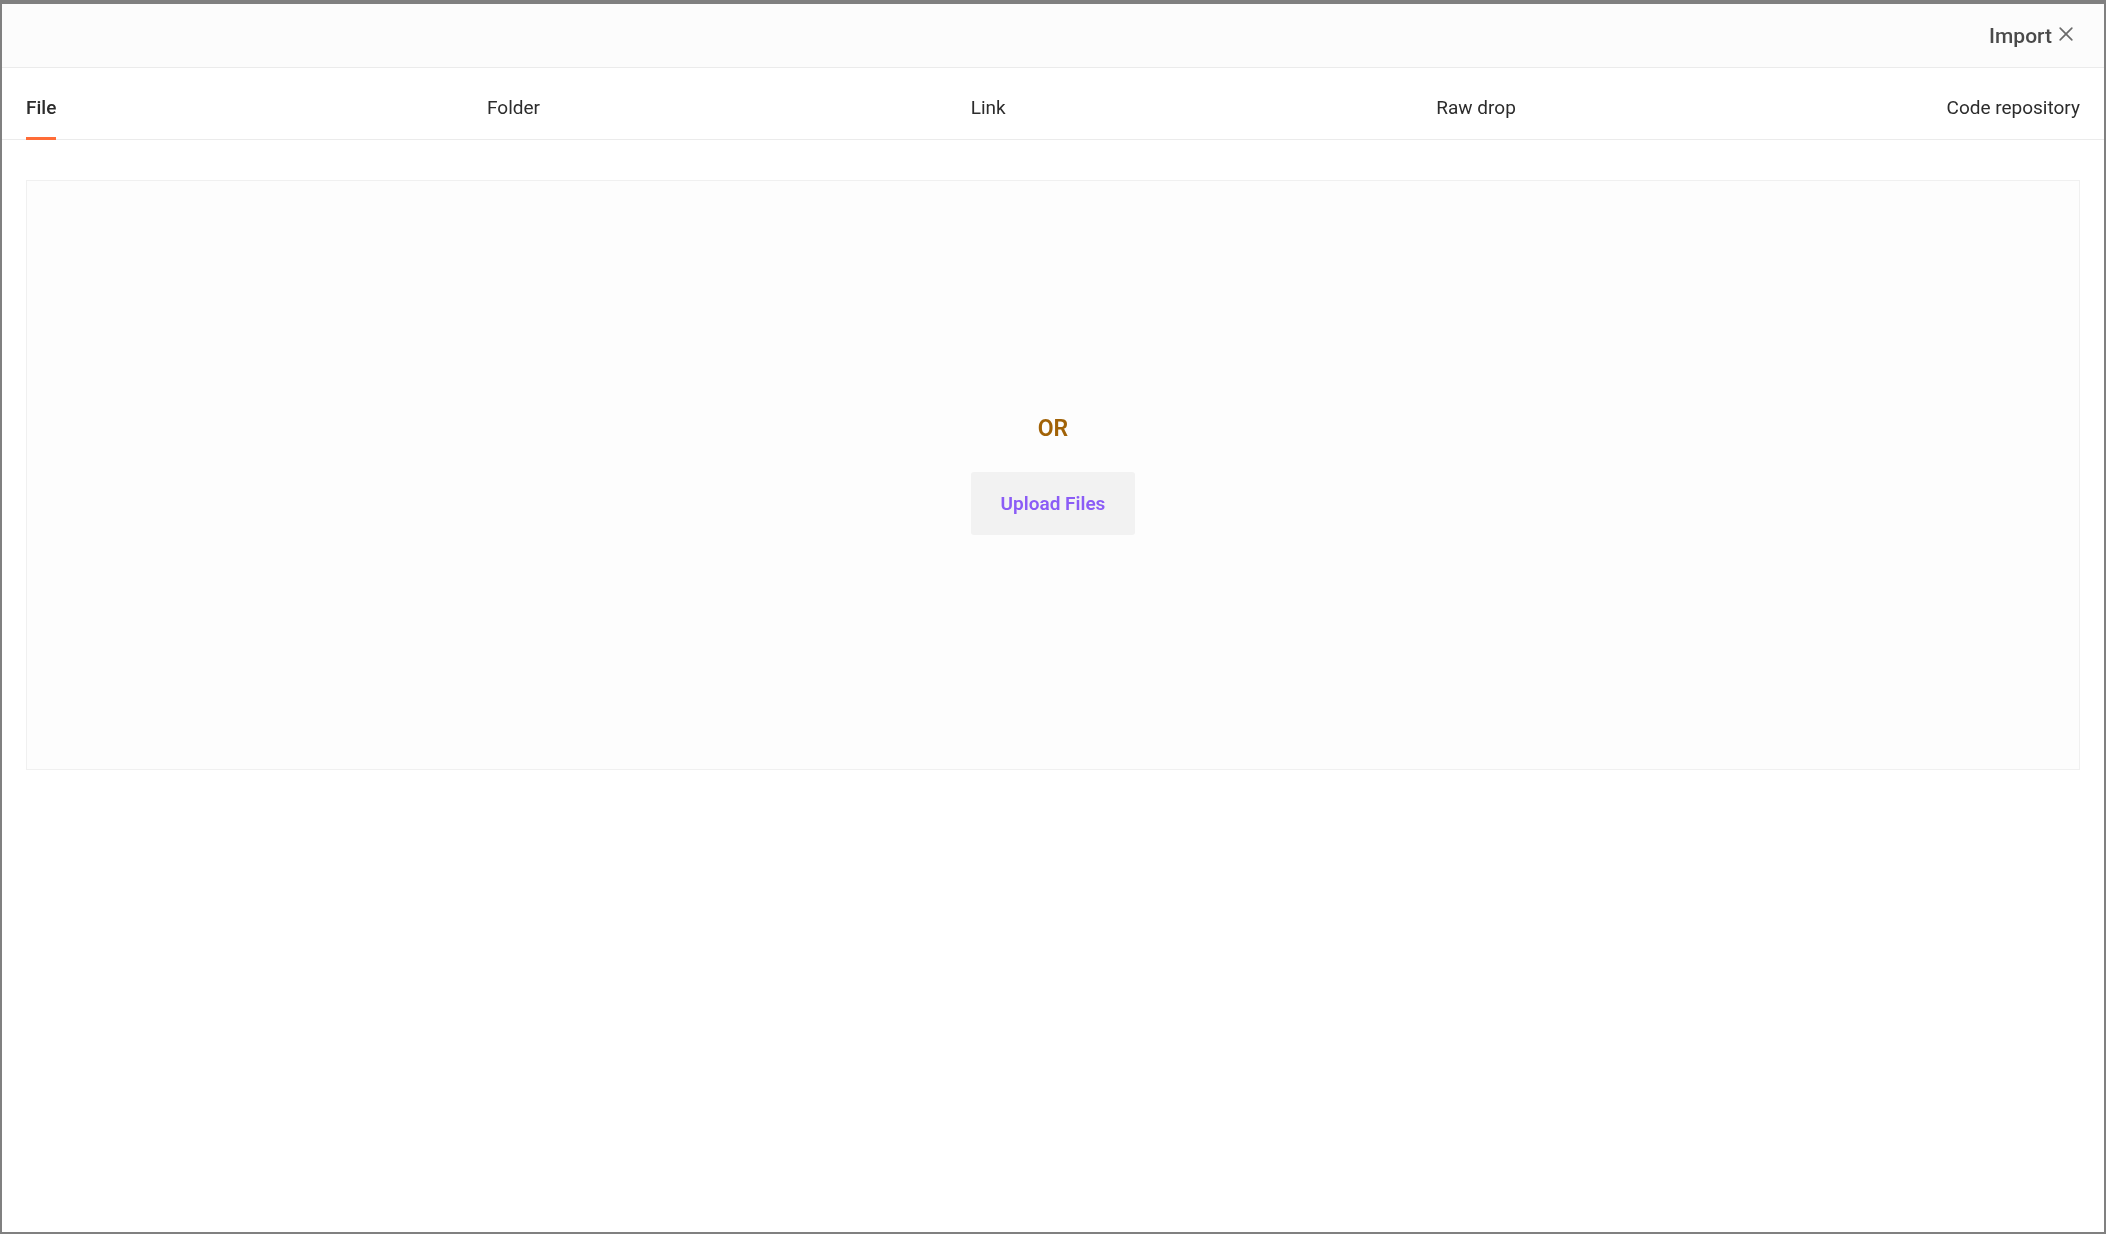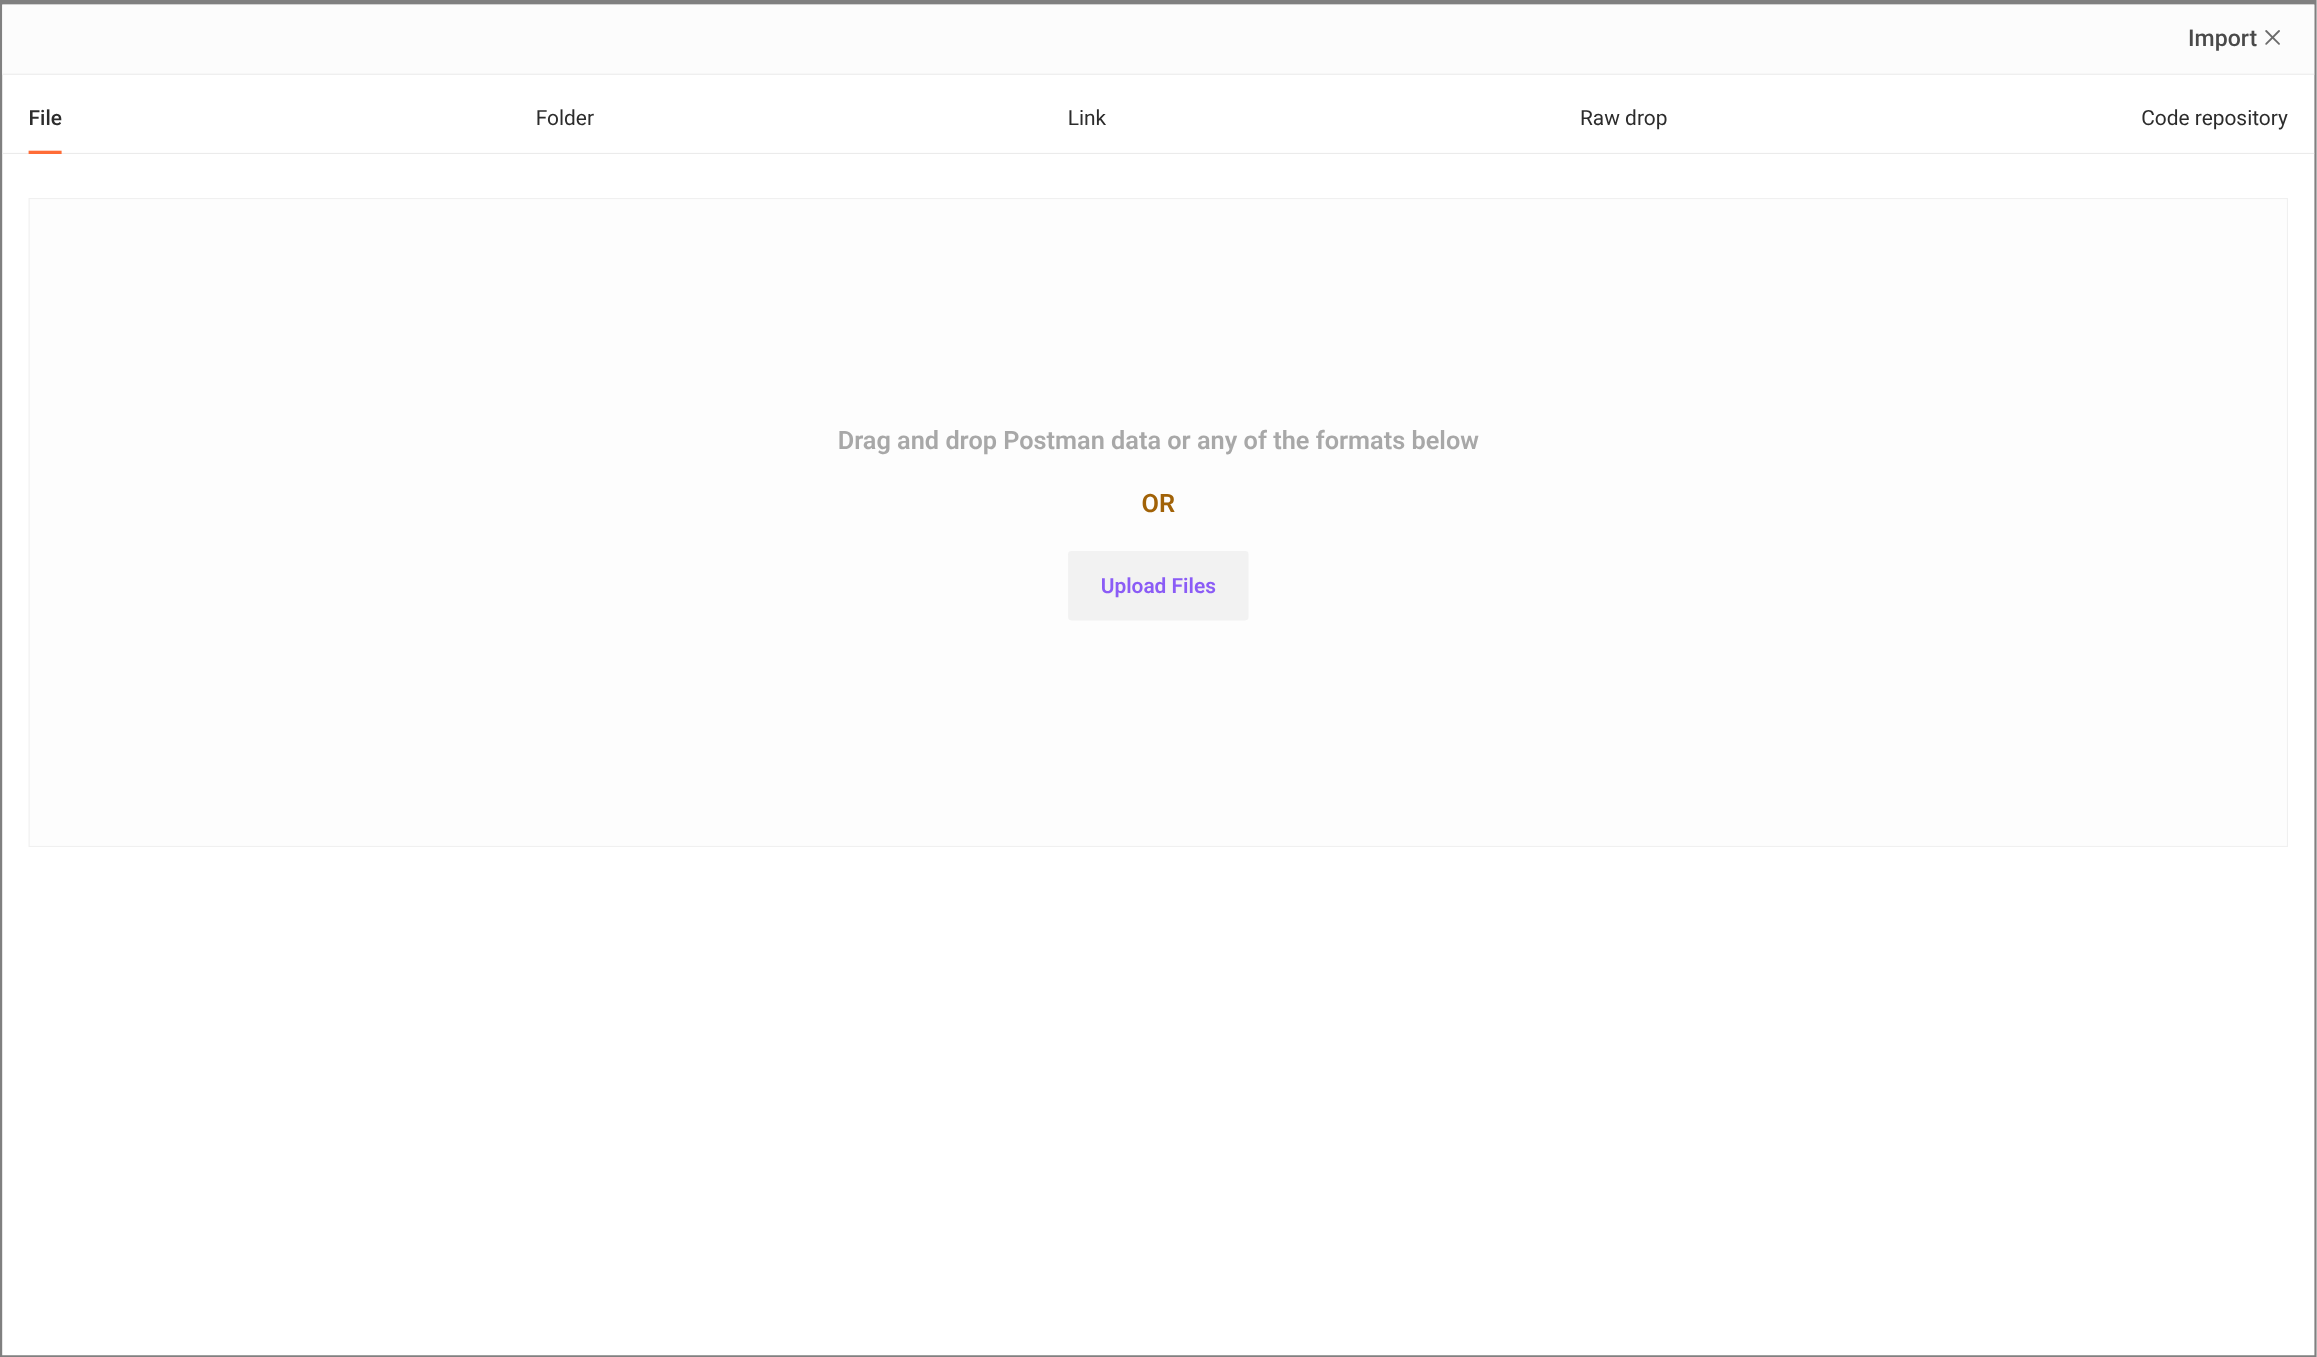--- a/index.html
+++ b/index.html
@@ -144,18 +144,17 @@
   <button class="tab active">File</button>
   <button class="tab">Folder</button>
   <button class="tab">Link</button>
   <button class="tab">Raw drop</button>
   <button class="tab">Code repository</button>
 </div>
 
 <div class="content">
   <div class="dropzone">
     <div class="dropzone-inner">
-      <div class="drop-text">Drag and drop Postman data or any of the formats below</div>
       <div class="or-text">OR</div>
       <button class="upload-btn">Upload Files</button>
     </div>
   </div>
 </div>
 
 </body></html>

